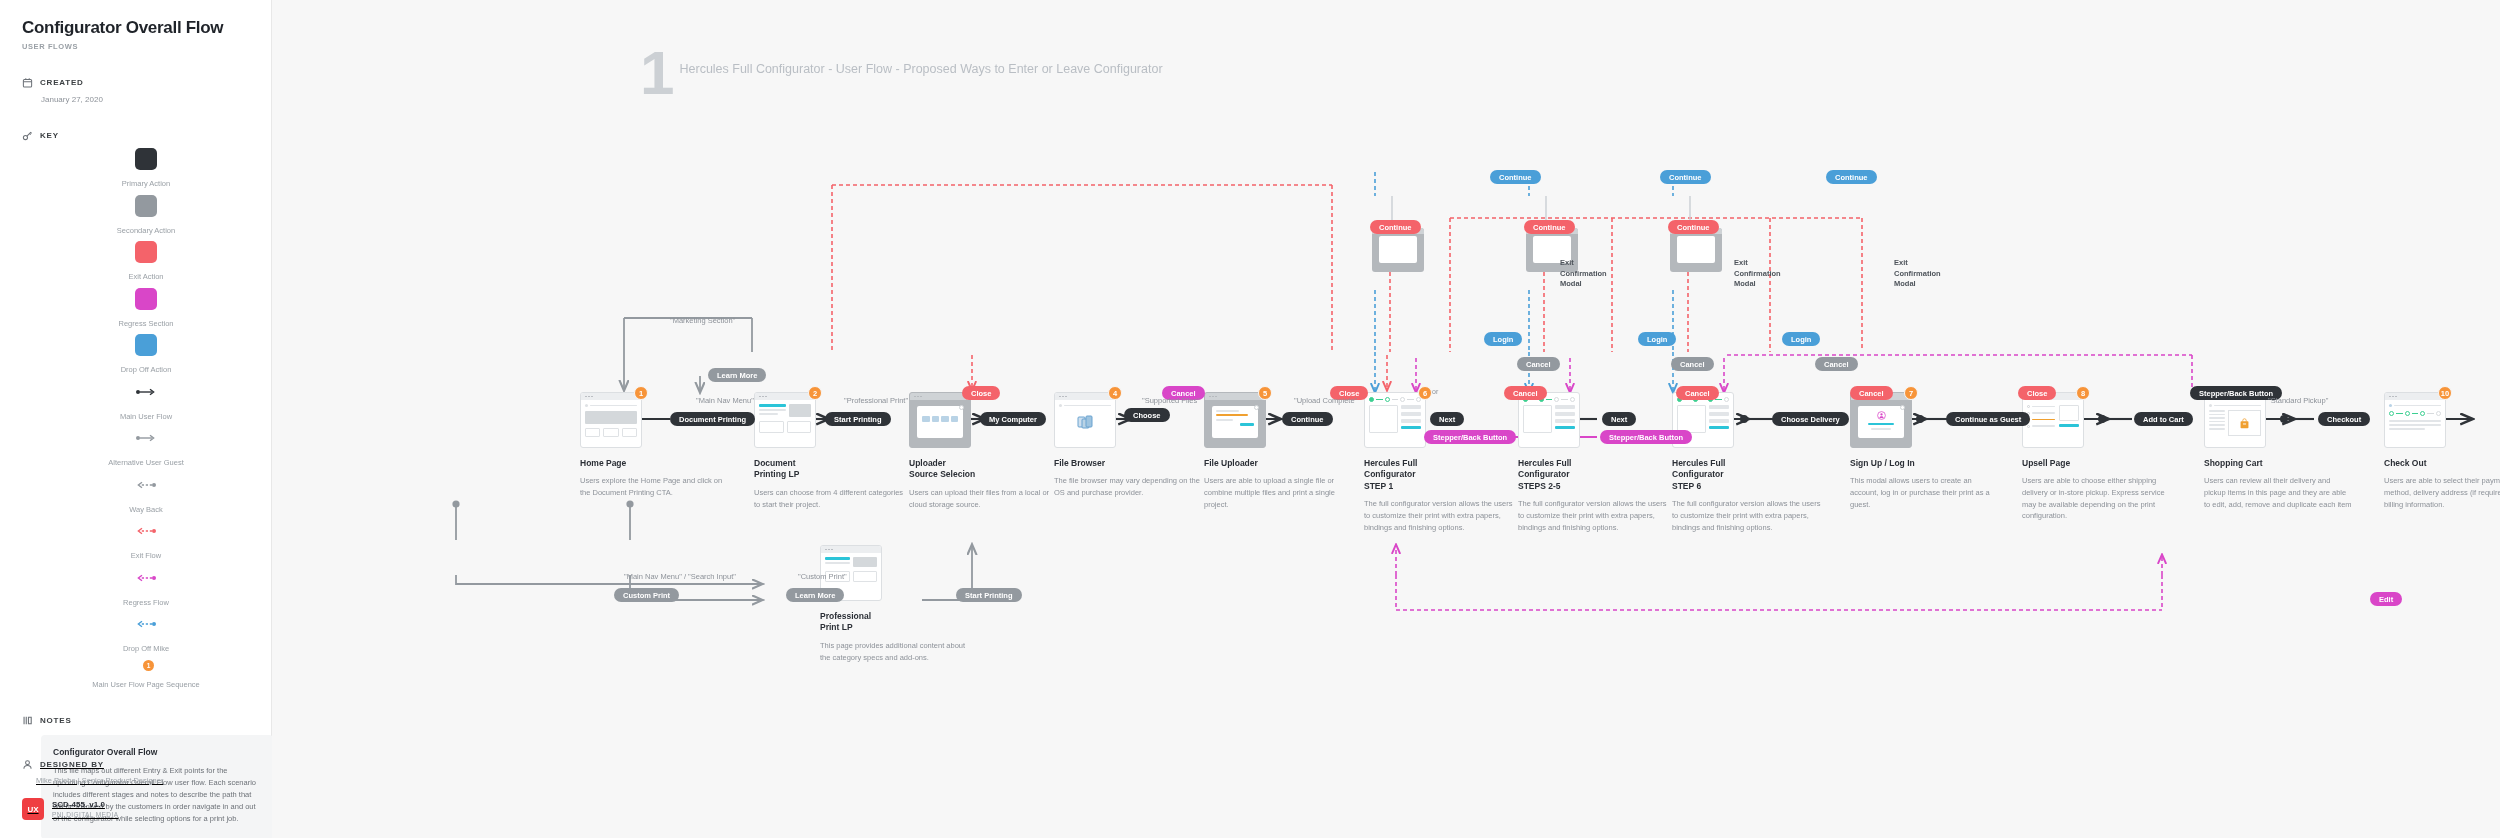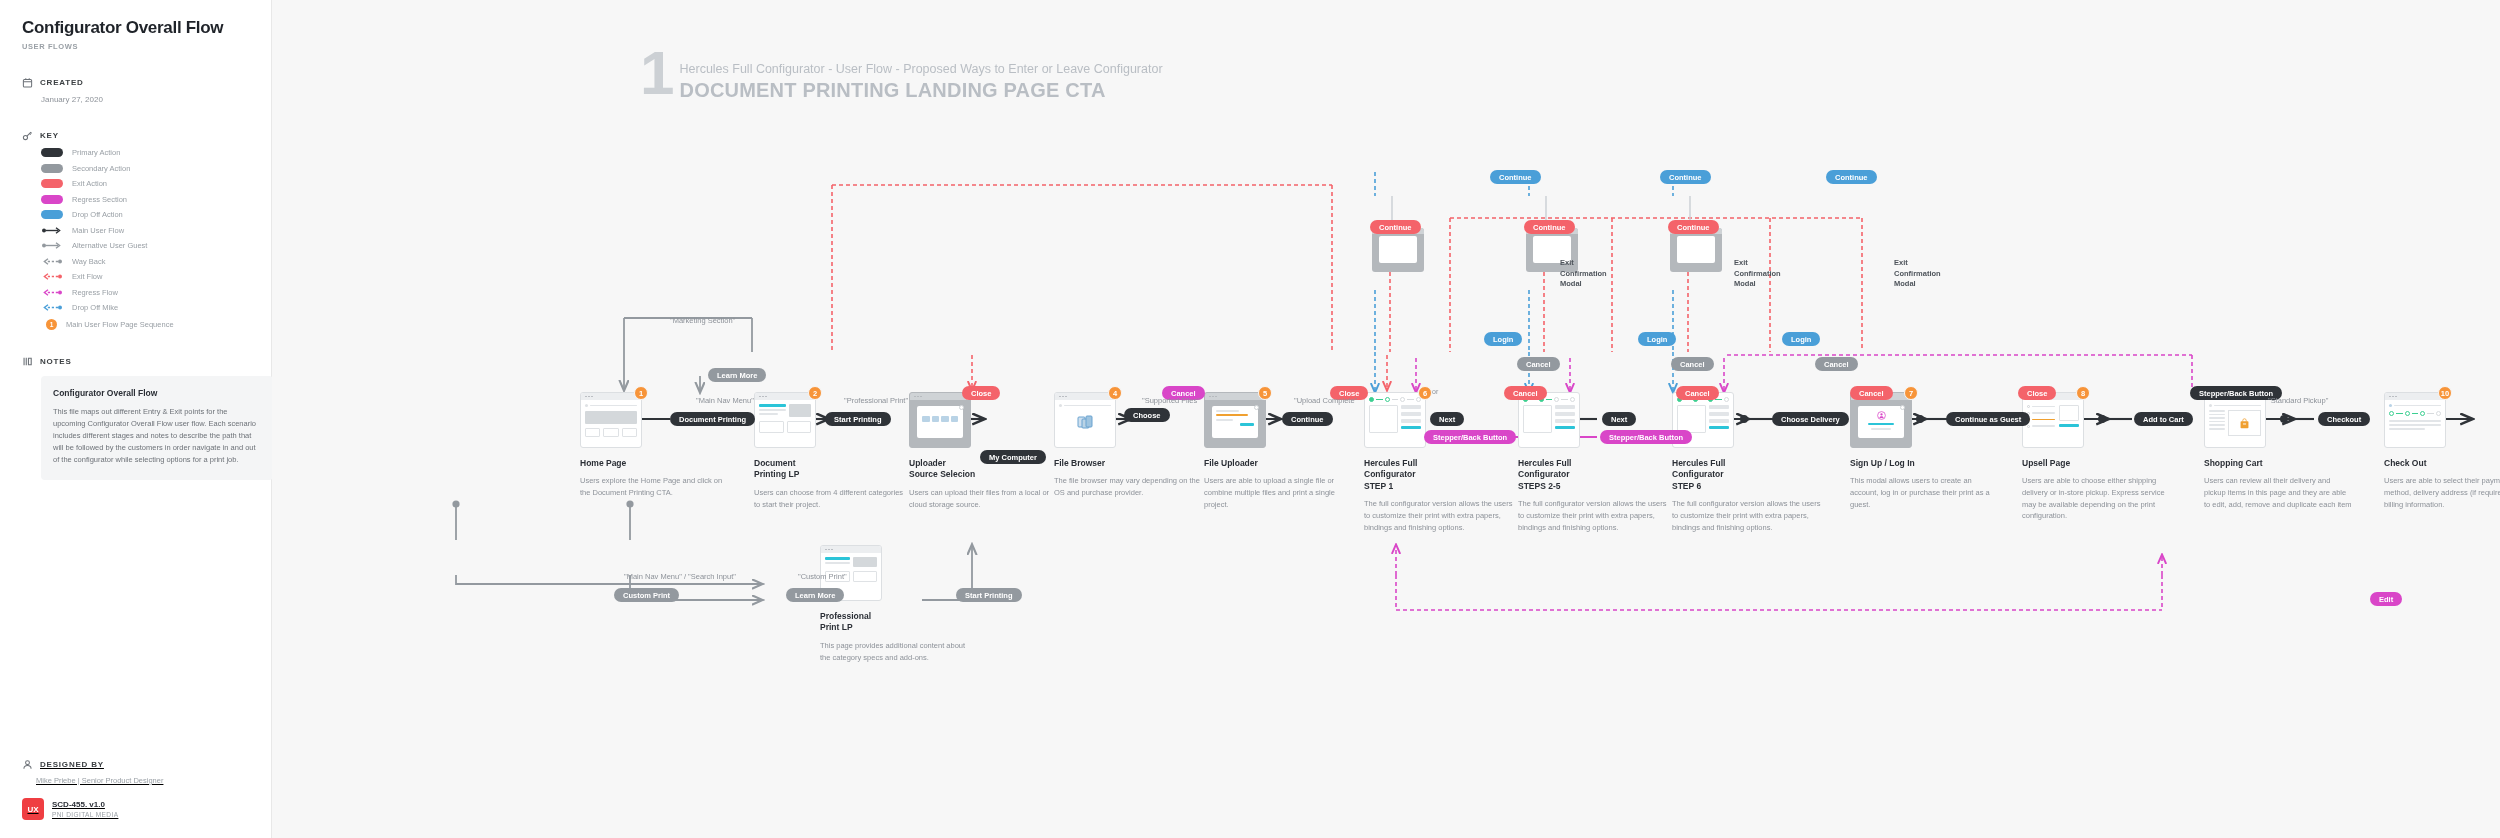--- a/index.html
+++ b/index.html
@@ -22,21 +22,21 @@
 
   .sec { margin-top: 26px; }
   .sec-head { display: flex; align-items: center; gap: 7px; }
   .sec-head .ico { width: 11px; height: 11px; flex: 0 0 11px; color: #6d7278; }
   .sec-head .ico svg { width: 11px; height: 11px; display: block; }
   .sec-title { font-size: 8px; font-weight: bold; color: #3c4043; letter-spacing: .8px; }
   .sec-body { margin: 7px 0 0 19px; }
   .created-date { font-size: 8px; color: #8d9299; }
 
   .key-list { margin-top: 5px; display: flex; flex-direction: column; gap: 6.5px; }
-  .key-row { display: flex; align-items: center; gap: 9px; }
+  .key-row { display: flex; align-items: center; gap: 9px; flex-direction: column; }
   .key-label { font-size: 7.5px; color: #9aa0a6; white-space: nowrap; }
   .pill { width: 22px; height: 9px; border-radius: 5px; flex: 0 0 22px; }
   .lineico { width: 22px; height: 9px; flex: 0 0 22px; display: block; }
   .numbadge {
     width: 11px; height: 11px; border-radius: 50%; background: #f79439;
     color: #fff; font-size: 6.5px; font-weight: bold; display: flex;
     align-items: center; justify-content: center; flex: 0 0 11px; margin-left: 5px;
   }
 
   .note-card {
@@ -278,21 +278,20 @@
     </div>
   </aside>
 
   <main class="canvas">
     <div class="canvas-inner">
 
       <div class="flow-header">
         <div class="flow-num">1</div>
         <div class="flow-heads">
           <div class="flow-sub">Hercules Full Configurator - User Flow - Proposed Ways to Enter or Leave Configurator</div>
-          <div class="flow-main">DOCUMENT PRINTING LANDING PAGE CTA</div>
         </div>
       </div>
 
       <svg class="wires" viewBox="0 0 2228 838">
         <defs>
           <marker id="ah-dark" markerWidth="7" markerHeight="7" refX="5.6" refY="3" orient="auto">
             <path d="M0,0.4 L6,3 L0,5.6" fill="none" stroke="#2f3338" stroke-width="1.2"></path>
           </marker>
           <marker id="ah-gray" markerWidth="7" markerHeight="7" refX="5.6" refY="3" orient="auto">
             <path d="M0,0.4 L6,3 L0,5.6" fill="none" stroke="#93999f" stroke-width="1.2"></path>
@@ -804,21 +803,21 @@
             </div>
           </div>
         </div>
         <div class="node-title">Professional
 Print LP</div>
         <div class="node-desc">This page provides additional content about the category specs and add-ons.</div>
       </div>
 
       <div class="act primary" style="left:398px; top:412px;">Document Printing</div>
       <div class="act primary" style="left:553px; top:412px;">Start Printing</div>
-      <div class="act primary" style="left:708px; top:412px;margin-top:38px;">My Computer</div>
+      <div class="act primary" style="left:708px; top:412px;">My Computer</div>
       <div class="act primary" style="left:852px; top:408px;">Choose</div>
       <div class="act primary" style="left:1010px; top:412px;">Continue</div>
       <div class="act primary" style="left:1158px; top:412px;">Next</div>
       <div class="act primary" style="left:1330px; top:412px;">Next</div>
       <div class="act primary" style="left:1500px; top:412px;">Choose Delivery</div>
       <div class="act primary" style="left:1674px; top:412px;">Continue as Guest</div>
       <div class="act primary" style="left:1862px; top:412px;">Add to Cart</div>
       <div class="act primary" style="left:2046px; top:412px;">Checkout</div>
 
       <div class="act regress" style="left:1152px; top:430px;">Stepper/Back Button</div>

